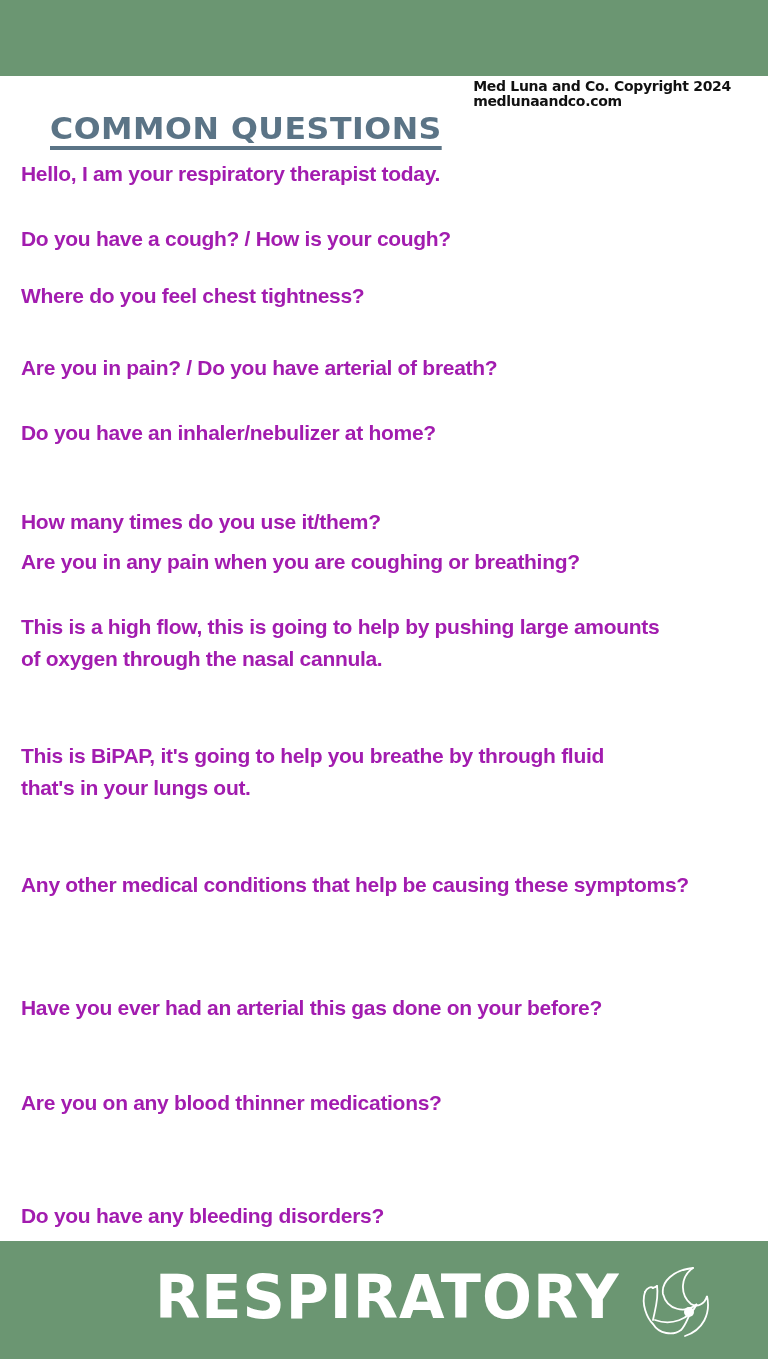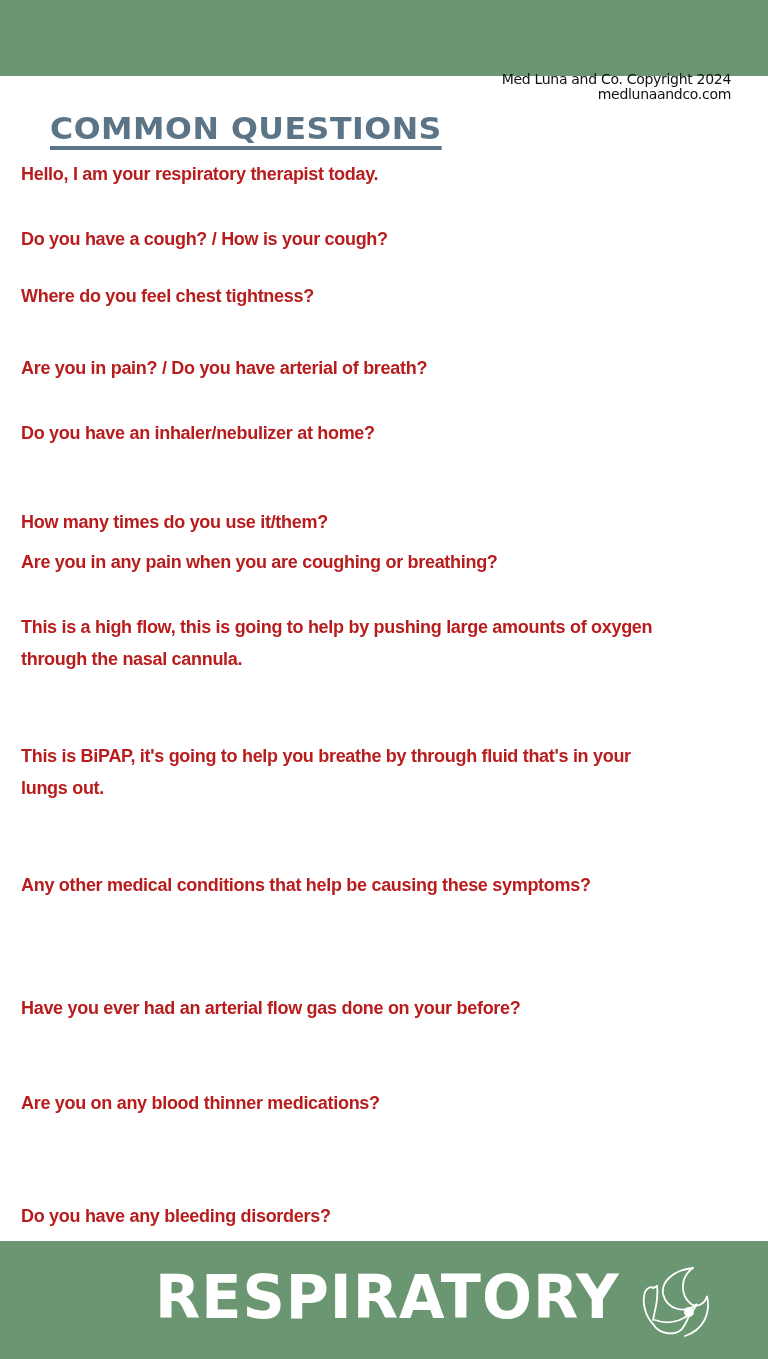--- a/index.html
+++ b/index.html
@@ -1,21 +1,21 @@
 <!DOCTYPE html>
 <html><head>
   <meta charset="utf-8">
   <style>
     * { margin: 0; padding: 0; box-sizing: border-box; }
     html, body { width: 768px; height: 1359px; background: #ffffff; overflow: hidden; }
     body { position: relative; font-family: "Liberation Sans", sans-serif; }
     .top-band { position: absolute; left: 0; top: 0; width: 768px; height: 76px; background: #6b9672; }
-    .copyright { position: absolute; right: 37px; top: 72px; text-align: right; font-family: "DejaVu Sans", sans-serif; font-weight: normal; font-size: 14px; line-height: 15px; color: #111; letter-spacing: -0.3px; }
+    .copyright { position: absolute; right: 37px; top: 79px; font-family: "DejaVu Sans", sans-serif; font-weight: bold; font-size: 14px; line-height: 15px; color: #111; letter-spacing: -0.3px; }
     .heading { position: absolute; left: 50px; top: 110px; font-family: "DejaVu Sans", sans-serif; font-weight: bold; font-size: 31px; color: #5b7486; letter-spacing: 0.5px; border-bottom: 4px solid #5b7486; line-height: 36px; padding-bottom: 0px; transform: scaleX(1.02); transform-origin: left; }
-    .q { position: absolute; left: 21px; font-family: "Liberation Sans", sans-serif; font-weight: bold; font-size: 18px; line-height: 32px; color: #b91c1c; width: 700px; letter-spacing: -0.3px; }
+    .q { position: absolute; left: 21px; font-family: "Liberation Sans", sans-serif; font-weight: bold; font-size: 21px; line-height: 32px; color: #a21caf; width: 700px; letter-spacing: -0.3px; }
     .bottom-band { position: absolute; left: 0; top: 1241px; width: 768px; height: 118px; background: #6b9672; }
     .footer-title { position: absolute; left: 155px; top: 1262px; font-family: "DejaVu Sans", sans-serif; font-weight: bold; font-size: 60px; line-height: 70px; color: #ffffff; letter-spacing: 1px; transform: scaleX(0.98); transform-origin: left; }
     .logo { position: absolute; left: 633px; top: 1264px; width: 82px; height: 76px; }
   </style>
 </head>
 <body>
 
 <div class="top-band"></div>
 
 <div class="copyright">
@@ -28,21 +28,21 @@
 <div class="q" style="top:158px">Hello, I am your respiratory therapist today.</div>
 <div class="q" style="top:223px">Do you have a cough? / How is your cough?</div>
 <div class="q" style="top:280px">Where do you feel chest tightness?</div>
 <div class="q" style="top:352px">Are you in pain? / Do you have arterial of breath?</div>
 <div class="q" style="top:417px">Do you have an inhaler/nebulizer at home?</div>
 <div class="q" style="top:506px">How many times do you use it/them?</div>
 <div class="q" style="top:546px">Are you in any pain when you are coughing or breathing?</div>
 <div class="q" style="top:611px; width:660px">This is a high flow, this is going to help by pushing large amounts of oxygen through the nasal cannula.</div>
 <div class="q" style="top:740px; width:640px">This is BiPAP, it's going to help you breathe by through fluid that's in your lungs out.</div>
 <div class="q" style="top:869px; width:680px">Any other medical conditions that help be causing these symptoms?</div>
-<div class="q" style="top:992px; width:740px">Have you ever had an arterial flow gas done on your before?</div>
+<div class="q" style="top:992px; width:740px">Have you ever had an arterial this gas done on your before?</div>
 <div class="q" style="top:1087px">Are you on any blood thinner medications?</div>
 <div class="q" style="top:1200px">Do you have any bleeding disorders?</div>
 
 <div class="bottom-band"></div>
 <div class="footer-title">RESPIRATORY</div>
 
 <svg class="logo" viewBox="0 0 82 76" fill="none" stroke="#ffffff" stroke-width="1.8" stroke-linecap="round">
   <path d="M60 4 C40 6 28 18 30 30 C34 46 52 50 64 40 C56 56 38 62 22 56"></path>
   <path d="M60 4 C48 12 46 30 58 40 C64 44 72 40 74 32 C78 50 70 66 52 72"></path>
   <path d="M12 28 C8 40 14 54 20 60 C26 70 40 72 48 66 C52 62 54 56 56 52"></path>

